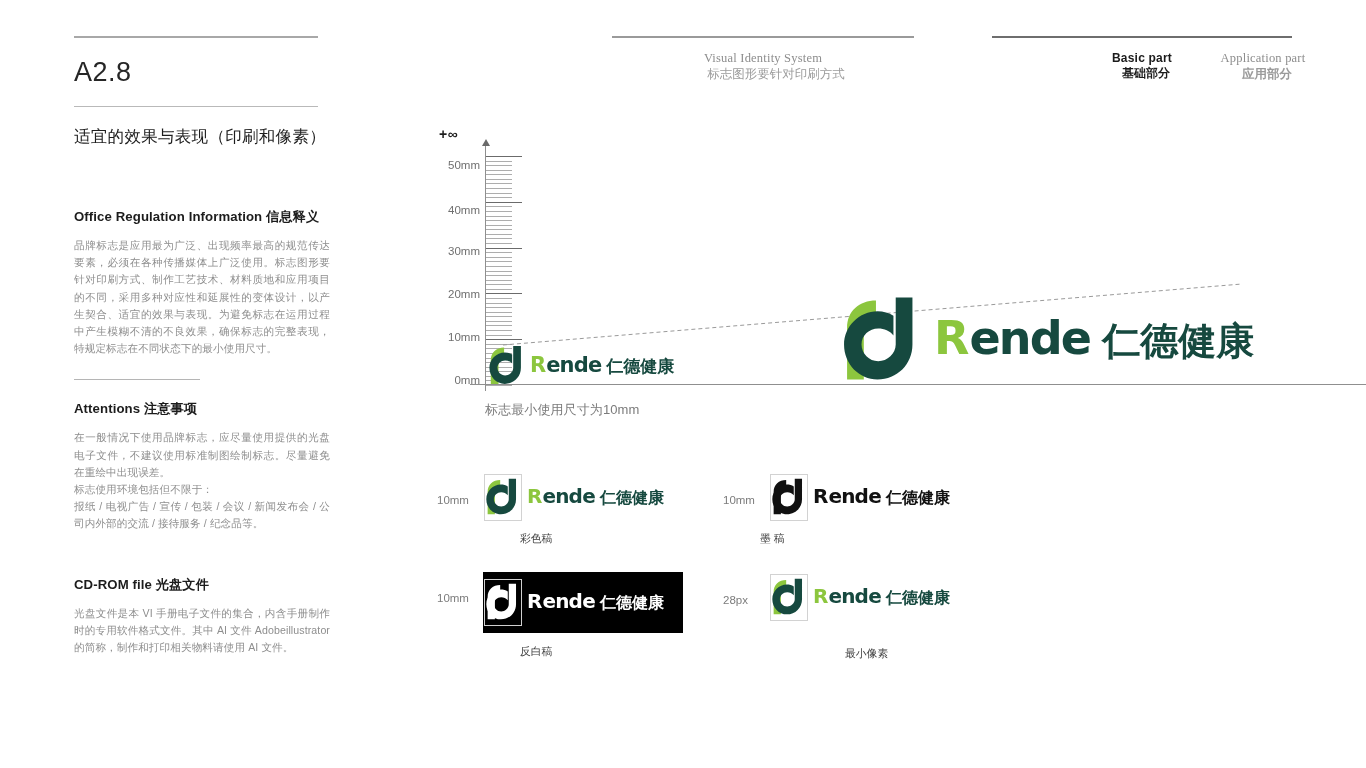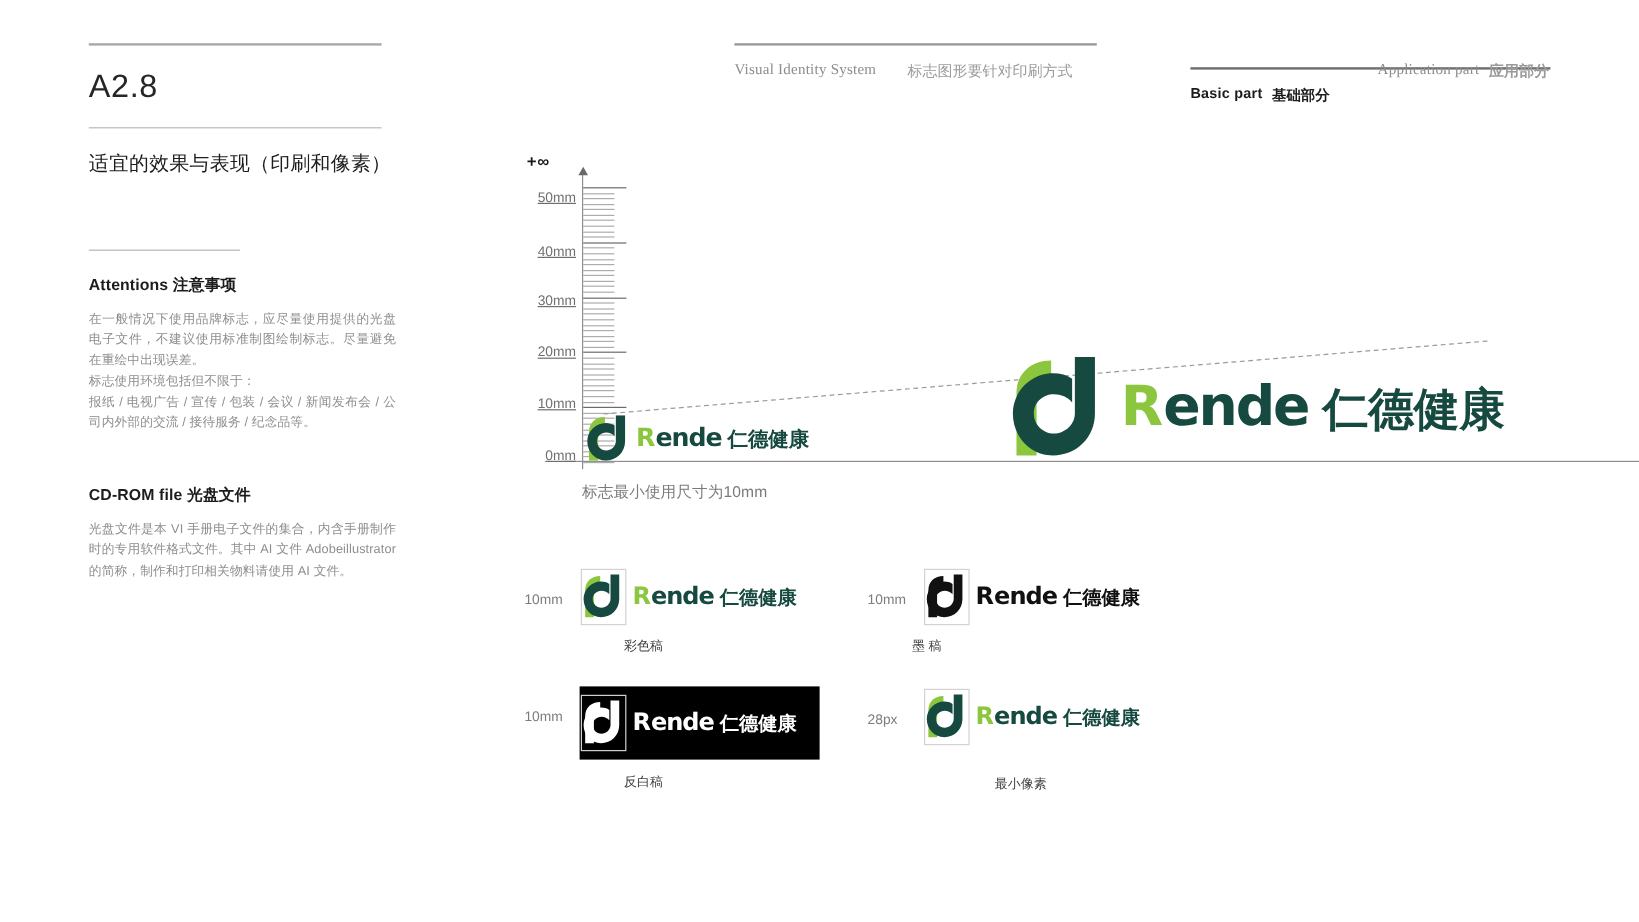--- a/index.html
+++ b/index.html
@@ -13,21 +13,21 @@
     position: relative;
     width: 1366px; height: 768px;
     background: #ffffff;
   }
 
   
   .hdr-group { position: absolute; }
   .hdr-rule {
     height: 2px; background: #9a9a9a; width: 100%;
   }
-  .hdr-row { display: flex; align-items: flex-start; margin-top: 13px; }
+  .hdr-row { display: flex; align-items: center; margin-top: 13px; flex-direction: column; }
   .hdr-en {
     font-size: 12.5px; color: #8d8d8d; letter-spacing: .2px;
     font-family: "Liberation Serif", serif;
   }
   .hdr-cn {
     font-size: 12.5px; color: #9b9b9b; margin-left: 26px;
   }
   .hdr-en.active { color: #1b1b1b; font-weight: bold; font-family: "Liberation Sans", sans-serif; font-size: 12px;}
   .hdr-cn.active { color: #1b1b1b; font-weight: bold; margin-left: 8px; font-size: 12px;}
   .hdr-rule.dark { background: #6e6e6e; }
@@ -63,21 +63,21 @@
     border-left: 4px solid transparent; border-right: 4px solid transparent;
     border-bottom: 7px solid #6a6a6a;
   }
   .axis-h { position: absolute; left: 40px; top: 258px; width: 1160px; height: 1px; background: #8f8f8f; }
   .inf-top {
     position: absolute; left: 9px; top: 0px;
     font-size: 14px; font-weight: bold; color: #1c1c1c; letter-spacing: .5px;
   }
   .ytick {
     position: absolute; right: 0; font-size: 11.5px; color: #6f6f6f;
-    text-align: right; width: 46px; text-decoration: underline;
+    text-align: right; width: 46px;
   }
   .ytick-wrap { position: absolute; left: 0px; top: 0; width: 50px; height: 260px; }
 
   
   #ruler { position: absolute; left: 56px; top: 30px; width: 42px; height: 229px; }
   .rt { position: absolute; left: 0; height: 1px; background: #adadad; }
   .rt.major { background: #6b6b6b; width: 36px; }
   .rt.minor { width: 26px; }
 
   .dashline {
@@ -112,21 +112,21 @@
 <div id="page">
 
   <div class="hdr-group" style="left:612px; top:36px; width:302px;">
     <div class="hdr-rule"></div>
     <div class="hdr-row">
       <span class="hdr-en">Visual Identity System</span>
       <span class="hdr-cn">标志图形要针对印刷方式</span>
     </div>
   </div>
 
-  <div class="hdr-group" style="left:992px; top:36px; width:300px;margin-top:20px;">
+  <div class="hdr-group" style="left:992px; top:36px; width:300px;">
     <div class="hdr-rule dark"></div>
     <div class="hdr-row">
       <span class="hdr-en active">Basic part</span>
       <span class="hdr-cn active">基础部分</span>
     </div>
   </div>
 
   <div class="hdr-group" style="left:1148px; top:36px; width:230px;">
     <div class="hdr-row" style="margin-top:15px;">
       <span class="hdr-en">Application part</span>
@@ -134,20 +134,22 @@
     </div>
   </div>
 
   <div id="leftcol">
     <div class="tl-rule"></div>
     <div id="code">A2.8</div>
     <div class="tl-rule thin"></div>
     <div id="subtitle">适宜的效果与表现（印刷和像素）</div>
 
     <div class="sec" style="margin-top:60px;">
+      <h3>Office Regulation Information 信息释义</h3>
+      <p>品牌标志是应用最为广泛、出现频率最高的规范传达要素，必须在各种传播媒体上广泛使用。标志图形要针对印刷方式、制作工艺技术、材料质地和应用项目的不同，采用多种对应性和延展性的变体设计，以产生契合、适宜的效果与表现。为避免标志在运用过程中产生模糊不清的不良效果，确保标志的完整表现，特规定标志在不同状态下的最小使用尺寸。</p>
     </div>
 
     <div class="divider-sm"></div>
 
     <div class="sec">
       <h3>Attentions 注意事项</h3>
       <p style="white-space:pre-line;">在一般情况下使用品牌标志，应尽量使用提供的光盘电子文件，不建议使用标准制图绘制标志。尽量避免在重绘中出现误差。
 标志使用环境包括但不限于：
 报纸 / 电视广告 / 宣传 / 包装 / 会议 / 新闻发布会 / 公司内外部的交流 / 接待服务 / 纪念品等。</p>
     </div>
@@ -331,16 +333,16 @@
           <path d="M8 108 V40 C8 18 24 4 46 4 L46 30 C30 30 30 40 30 46 V108 Z" fill="#8cc63e"></path>
           <path d="M72 0 H94 V62 C94 88 74 108 48 108 C24 108 4 88 4 62 C4 38 24 18 48 18 C56 18 63 20 69 24 L69 50 C64 44 57 41 49 41 C37 41 27 50 27 62 C27 74 37 84 49 84 C61 84 72 74 72 62 Z" fill="#16493f"></path>
         </svg>
       </div>
       <div class="wordmark" style="margin-left:9px;">
         <span class="wm-r" style="font-size:20px;color:#8cc63e;">R</span>
         <span class="wm-rest" style="font-size:20px;color:#16493f;">ende</span>
         <span class="wm-cn" style="font-size:16px;color:#16493f;margin-left:5px;">仁德健康</span>
       </div>
     </div>
-    <div class="sample-cap" style="left:106px; top:73px;text-align:right;">最小像素</div>
+    <div class="sample-cap" style="left:122px; top:73px;text-align:right;">最小像素</div>
   </div>
 
 </div>
 
 </body></html>

